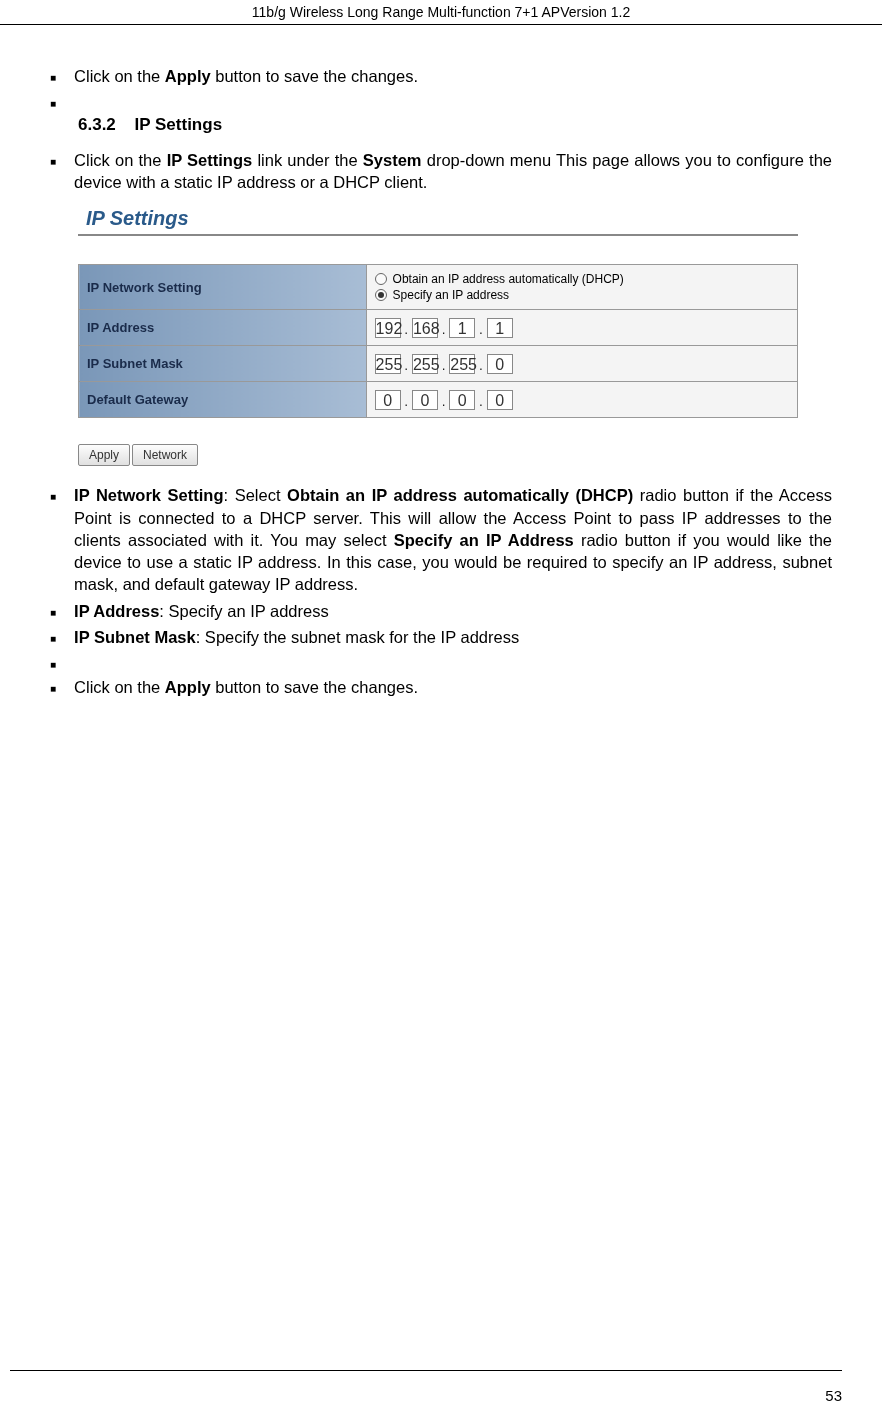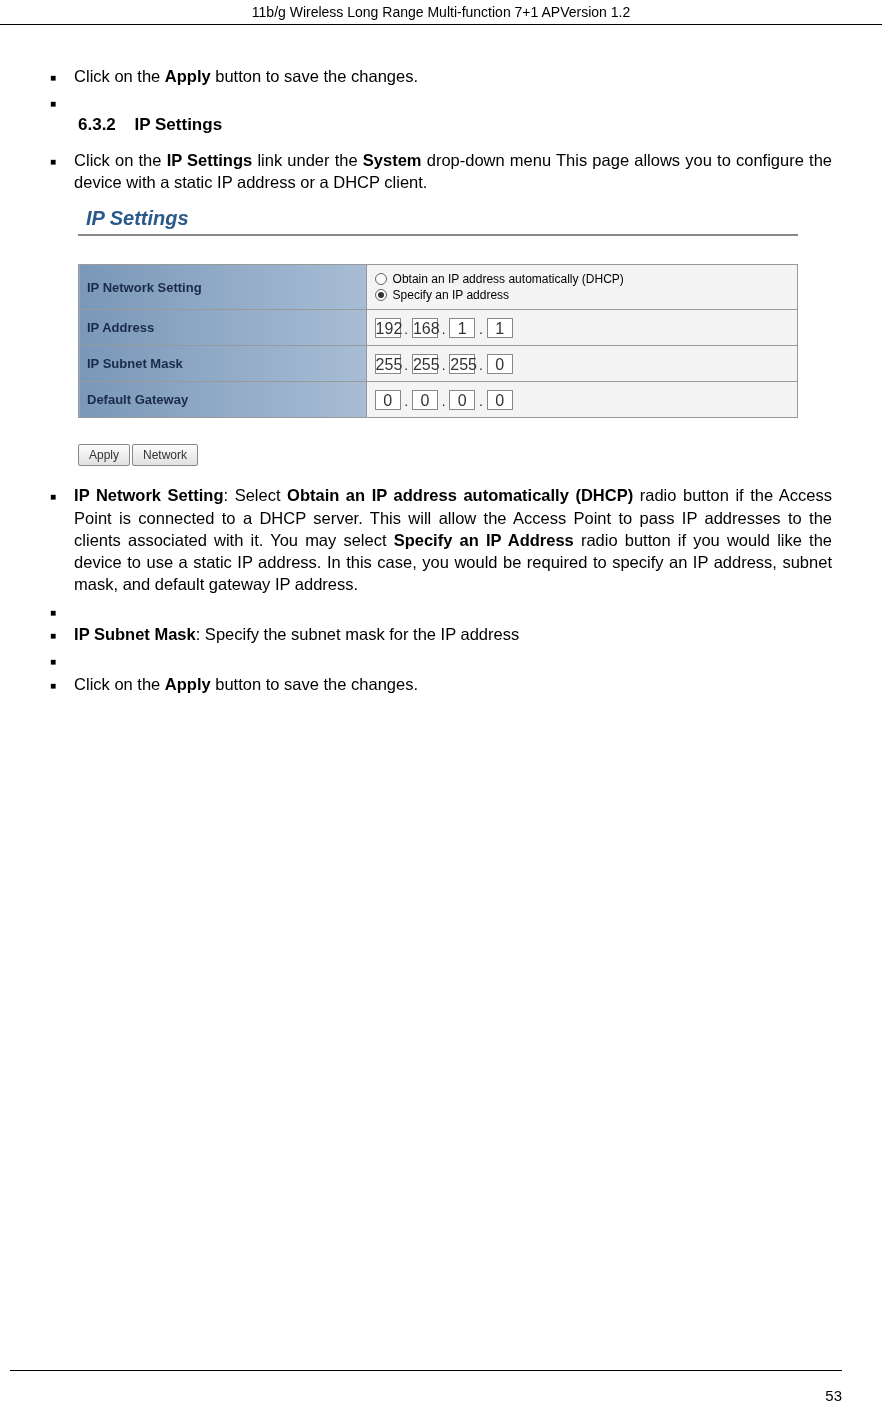--- a/index.html
+++ b/index.html
@@ -240,20 +240,23 @@
 
   <div class="bullet-item">
     <span class="bullet-marker">■</span>
     <span class="bullet-text">
       <span class="bold">IP Network Setting</span><span>: Select </span><span class="bold">Obtain an IP address automatically (DHCP)</span><span> radio button if the Access Point is connected to a DHCP server. This will allow the Access Point to pass IP addresses to the clients associated with it. You may select </span><span class="bold">Specify an IP Address</span><span> radio button if you would like the device to use a static IP address. In this case, you would be required to specify an IP address, subnet mask, and default gateway IP address.</span>
     </span>
   </div>
 
   <div class="bullet-item">
     <span class="bullet-marker">■</span>
+    <span class="bullet-text">
+      <span class="bold">IP Address</span><span>: Specify an IP address</span>
+    </span>
   </div>
 
   <div class="bullet-item">
     <span class="bullet-marker">■</span>
     <span class="bullet-text">
       <span class="bold">IP Subnet Mask</span><span>: Specify the subnet mask for the IP address</span>
     </span>
   </div>
 
   <div class="bullet-item">

